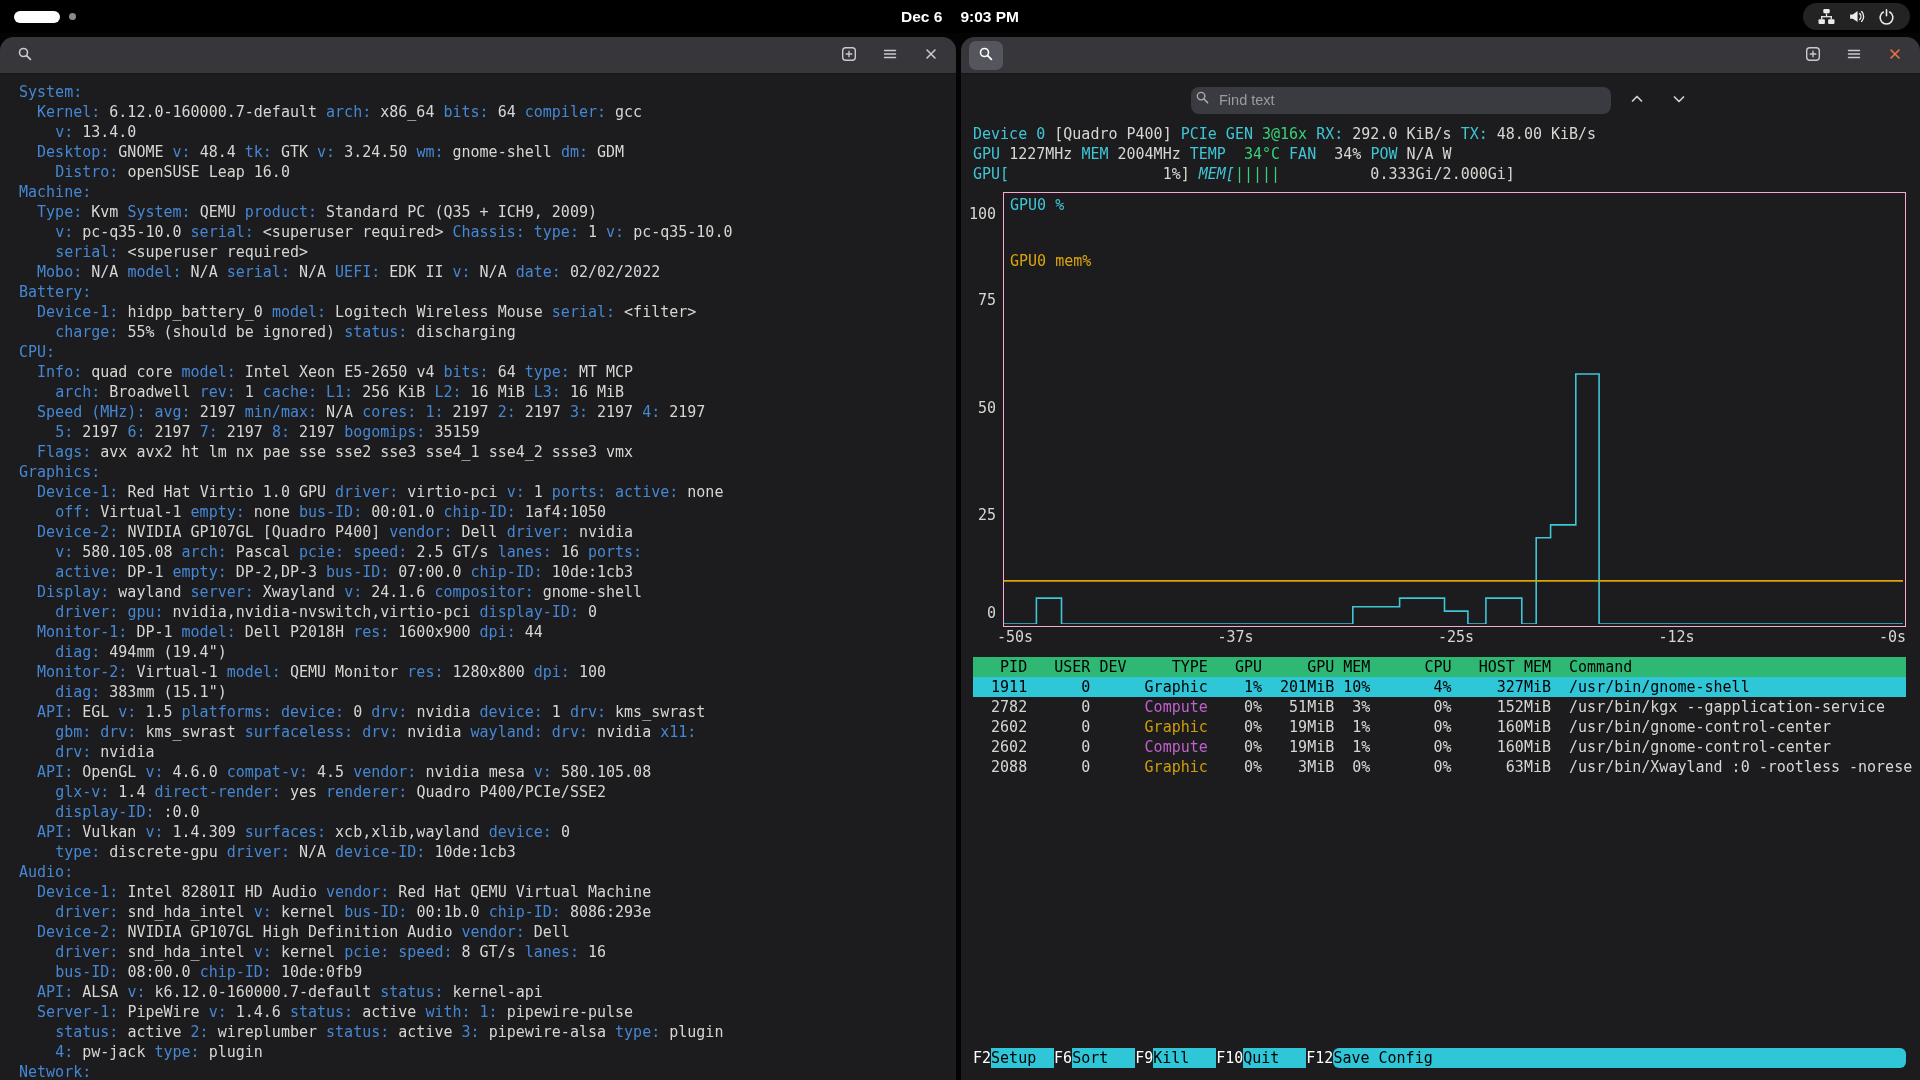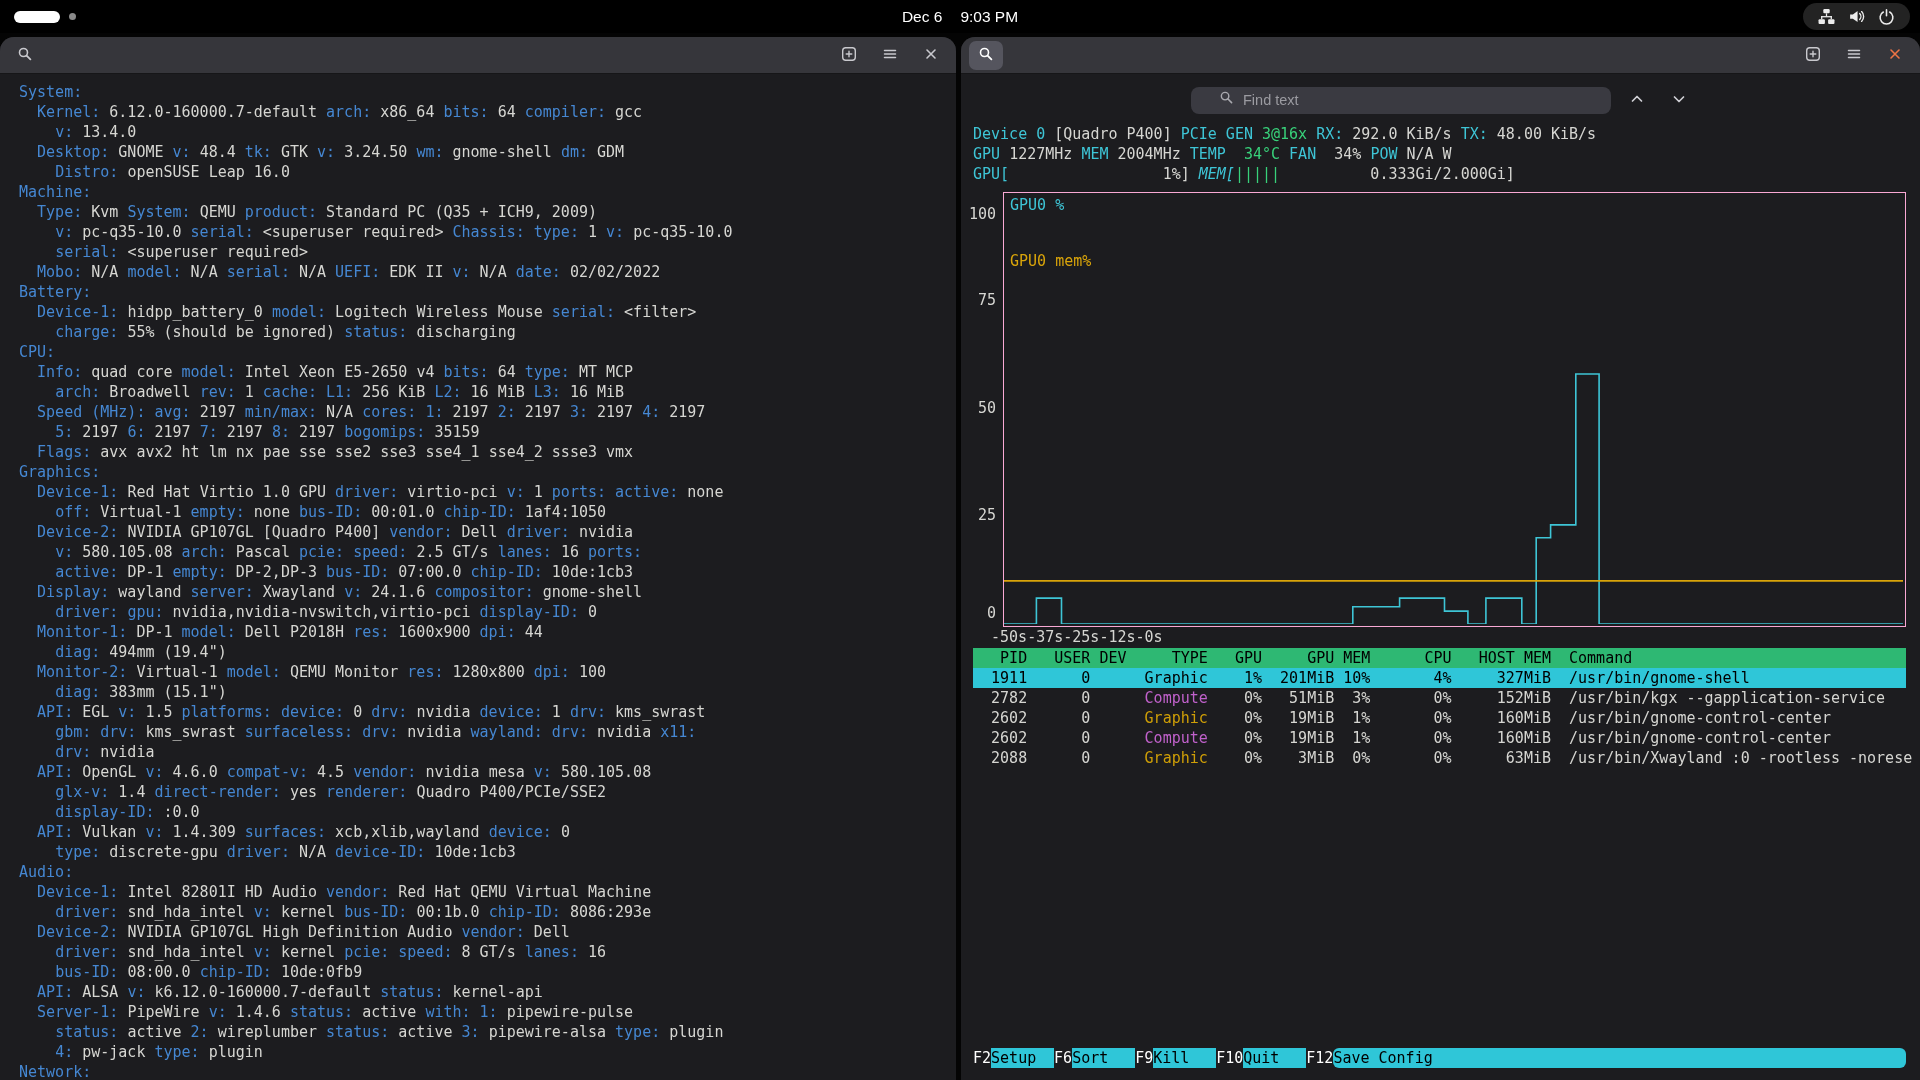--- a/index.html
+++ b/index.html
@@ -7,21 +7,21 @@
     font-family:"Liberation Sans",sans-serif}
   body{position:relative}
 
   
   .topbar{position:absolute;top:0;left:0;right:0;height:33px;background:#000;
     display:flex;align-items:center;color:#fff}
   .ws-indicator{position:absolute;left:14px;top:0;height:33px;display:flex;align-items:center;gap:9px}
   .ws-pill{width:46px;height:12px;border-radius:7px;background:#fefefe;display:inline-block}
   .ws-dot{width:7px;height:7px;border-radius:50%;background:#8a8a8a;display:inline-block}
   .clock{position:absolute;left:50%;transform:translateX(-50%);top:0;height:33px;
-    display:flex;align-items:center;gap:18px;font-weight:400;font-size:15.5px}
+    display:flex;align-items:center;gap:18px;font-weight:700;font-size:15.5px}
   .tray{position:absolute;right:10px;top:3px;height:27px;border-radius:14px;background:#232323;
     display:flex;align-items:center;gap:13px;padding:0 15px;color:#ececec}
   .tray svg{display:block}
 
   
   .window{position:absolute;top:37px;bottom:0;background:var(--terminal_bg);
     border-radius:14px 14px 0 0;overflow:hidden}
   #win-left{left:0;width:956px}
   #win-right{left:961px;width:959px}
   .headerbar{height:37px;background:var(--headerbar_bg);display:flex;align-items:center;
@@ -36,38 +36,38 @@
   .term{position:relative;height:calc(100% - 37px);
     font-family:"DejaVu Sans Mono","Liberation Mono",monospace;
     font-size:15px;line-height:20px;color:var(--fg);overflow:hidden}
   .line{white-space:pre}
   .inxi{padding:8px 19px;overflow:hidden;height:100%}
   .k{color:var(--blue)}
 
   
   .searchrow{display:flex;align-items:center;gap:10px;padding:9px 12px 3px 230px;height:46px}
   .searchfield{width:420px;height:27px;background:#3a3a41;border-radius:8px;
-    display:flex;align-items:center;gap:9px;padding:0 28px;color:#a9a9af}
+    display:flex;align-items:center;gap:9px;padding:0 4px;color:#a9a9af}
   .searchfield input{flex:1;background:none;border:none;outline:none;color:#d6d6d2;
     font-family:"Liberation Sans",sans-serif;font-size:14.5px}
   .searchfield input::placeholder{color:#9b9ba1}
   .nav-btn{width:32px;height:32px;border:none;background:none;color:#cfcfd4;border-radius:7px;
     display:flex;align-items:center;justify-content:center}
   .nvbody{padding:4px 14px 0 12px}
   #nv-lines .line{white-space:pre}
 
   .chartwrap{display:flex;margin-top:8px}
   .ylabels{width:30px;position:relative;height:435px;flex:none}
   .ytick{position:absolute;right:7px;color:var(--fg)}
   .chartbox{position:relative;flex:1;height:435px;border:1px solid #f9a8d4;overflow:hidden}
   .chartbox svg{position:absolute;left:0;top:0}
   .legend{position:absolute;left:6px;top:2px}
-  .xlabels{display:flex;margin-left:18px;height:20px;color:var(--fg)}
-
-  .ptable{margin-top:1px}
+  .xlabels{display:flex;justify-content:space-between;margin-left:24px;height:20px;color:var(--fg)}
+
+  .ptable{margin-top:10px}
   .thead{white-space:pre;background:var(--header_green);color:#000;width:100%}
   .trow{white-space:pre;width:100%}
   .tG{color:var(--yellow)}
   .tC{color:var(--magenta)}
   .trow.sel{background:var(--select_cyan)}
   .trow.sel span{color:#000 !important}
 
   .fbar{position:absolute;left:12px;right:14px;bottom:12px;display:flex;white-space:pre}
   .fkey{color:#fff}
   .flabel{background:var(--select_cyan);color:#000;min-width:63px}

